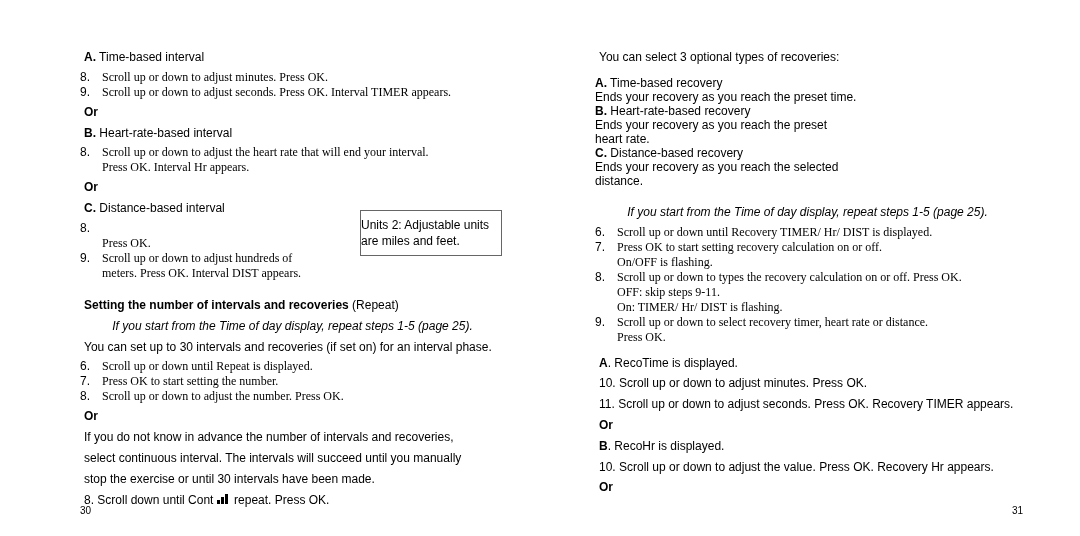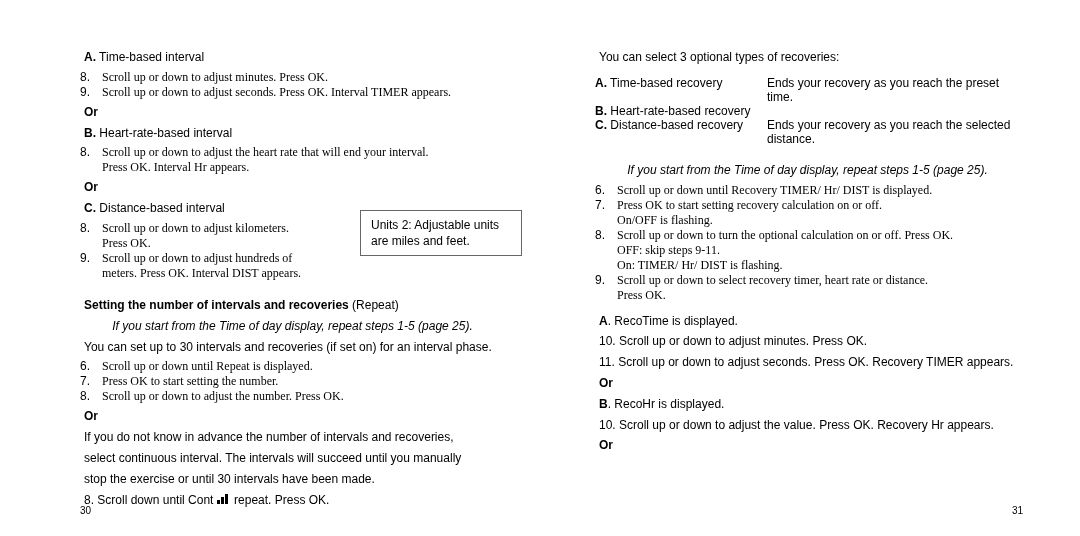--- a/index.html
+++ b/index.html
@@ -28,21 +28,21 @@
     }
     .bold {
       font-weight: bold;
     }
     .italic {
       font-style: italic;
       text-align: center;
     }
     .note-box {
       border: 1px solid #666;
-      padding: 6px 10px;
+      padding: 6px 0;
       position: absolute;
       font-size: 12px;
       line-height: 1.35;
     }
     .pagenum {
       position: absolute;
       font-weight: normal;
       font-size: 10px;
     }
     .pn-left { left: 80px; bottom: 20px; }
@@ -54,20 +54,21 @@
       min-width: 22px;
     }
     .step-txt {
       flex: 1;
       font-family: Liberation Serif, serif;
     }
     .spacer-sm { height: 6px; }
     .spacer-md { height: 12px; }
     .table-row {
       display: flex;
+      flex-direction: column;
     }
     .table-row .label {
       min-width: 172px;
     }
     .table-row .desc {
       flex: 1;
     }
     .icon-bars {
       display: inline-block;
       vertical-align: baseline;
@@ -91,21 +92,21 @@
     <p class="line bold">Or</p>
     <p class="line"><span class="bold">B.</span><span> Heart-rate-based interval</span></p>
     <div class="step">
         <div class="step-num">8.</div>
         <div class="step-txt"><span>Scroll up or down to adjust the heart rate that will end your interval.</span><br><span>Press OK. Interval Hr appears.</span></div>
       </div>
     <p class="line bold">Or</p>
     <p class="line"><span class="bold">C.</span><span> Distance-based interval</span></p>
     <div class="step" style="width:270px;">
         <div class="step-num">8.</div>
-        <div class="step-txt"><span>Scroll up or down to adjust kilometers.</span><br><span>Press OK.</span></div>
+        <div class="step-txt"><br><span>Press OK.</span></div>
       </div>
     <div class="step" style="width:270px;">
         <div class="step-num">9.</div>
         <div class="step-txt"><span>Scroll up or down to adjust hundreds of</span><br><span>meters. Press OK. Interval DIST appears.</span></div>
       </div>
 
     <div class="note-box" style="left:280px; top:165px; width:140px;">
       <span>Units 2: Adjustable units</span><br><span>are miles and feet.</span>
     </div>
 
@@ -140,38 +141,39 @@
 
   <div class="page">
     <p class="line">You can select 3 optional types of recoveries:</p>
     <div class="spacer-sm"></div>
     <div class="table-row">
       <div class="label"><span class="bold">A.</span><span> Time-based recovery</span></div>
       <div class="desc">Ends your recovery as you reach the preset time.</div>
     </div>
     <div class="table-row">
       <div class="label"><span class="bold">B.</span><span> Heart-rate-based recovery</span></div>
+      <div class="desc"><span>Ends your recovery as you reach the preset</span><br><span>heart rate.</span></div>
     </div>
     <div class="table-row">
       <div class="label"><span class="bold">C.</span><span> Distance-based recovery</span></div>
       <div class="desc"><span>Ends your recovery as you reach the selected</span><br><span>distance.</span></div>
     </div>
     <div class="spacer-md"></div>
     <p class="line italic">If you start from the Time of day display, repeat steps 1-5 (page 25).</p>
     <div class="step">
         <div class="step-num">6.</div>
         <div class="step-txt">Scroll up or down until Recovery TIMER/ Hr/ DIST is displayed.</div>
       </div>
     <div class="step">
         <div class="step-num">7.</div>
         <div class="step-txt"><span>Press OK to start setting recovery calculation on or off.</span><br><span>On/OFF is flashing.</span></div>
       </div>
     <div class="step">
         <div class="step-num">8.</div>
-        <div class="step-txt"><span>Scroll up or down to turn the optional calculation on or off. Press OK.</span><br><span>OFF: skip steps 9-11.</span><br><span>On: TIMER/ Hr/ DIST is flashing.</span></div>
+        <div class="step-txt"><span>Scroll up or down to types the recovery calculation on or off. Press OK.</span><br><span>OFF: skip steps 9-11.</span><br><span>On: TIMER/ Hr/ DIST is flashing.</span></div>
       </div>
     <div class="step">
         <div class="step-num">9.</div>
         <div class="step-txt"><span>Scroll up or down to select recovery timer, heart rate or distance.</span><br><span>Press OK.</span></div>
       </div>
     <div class="spacer-sm"></div>
     <p class="line"><span class="bold">A</span><span>.   RecoTime is displayed.</span></p>
     <p class="line">10.  Scroll up or down to adjust minutes. Press OK.</p>
     <p class="line">11.  Scroll up or down to adjust seconds. Press OK. Recovery TIMER appears.</p>
     <p class="line bold">Or</p>

